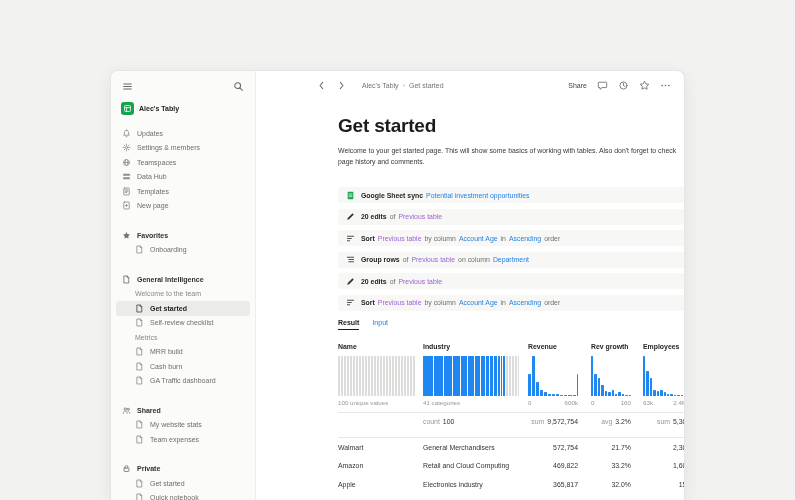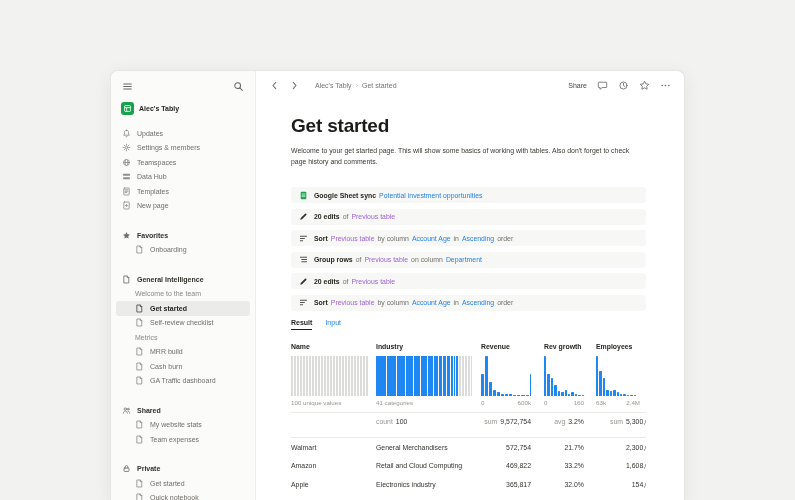--- a/index.html
+++ b/index.html
@@ -1,21 +1,21 @@
 <!DOCTYPE html>
 <html><head>
 <meta charset="utf-8">
 <style>
   * { margin:0; padding:0; box-sizing:border-box; }
   html,body { width:795px; height:500px; }
   body { font-family:"Liberation Sans", sans-serif; }
   .stage { position:relative; width:795px; height:500px; background:#f2f2f0; overflow:hidden; }
   .window { position:absolute; left:110px; top:70px; width:575px; height:430px; background:#fff;
             border:1px solid #e5e5e3; border-bottom:none; border-radius:8px 8px 0 0;
-            box-shadow:0 4px 18px rgba(0,0,0,.07); display:flex; overflow:hidden; }
+            box-shadow:0 4px 18px rgba(0,0,0,.07); display:flex; overflow:hidden;gap:47px; }
 
   
   .sidebar { width:145px; flex:none; background:#fbfbfa; border-right:1px solid #ededeb;
              padding-top:7px; font-size:7px; color:#6f6d68; overflow:hidden; }
   .sb-iconbar { display:flex; justify-content:space-between; align-items:center; padding:3px 11px 6px; color:#5f5d58; }
   .sb-workspace { display:flex; align-items:center; gap:5px; padding:4px 10px; }
   .avatar { width:13px; height:13px; border-radius:3px; display:inline-flex; align-items:center; justify-content:center; flex:none; }
   .sb-ws-name { font-weight:700; color:#24231f; }
   .sb-top { margin-top:7px; }
   .sb-item { height:14.5px; display:flex; align-items:center; gap:6px; padding:0 11px; cursor:default; }

